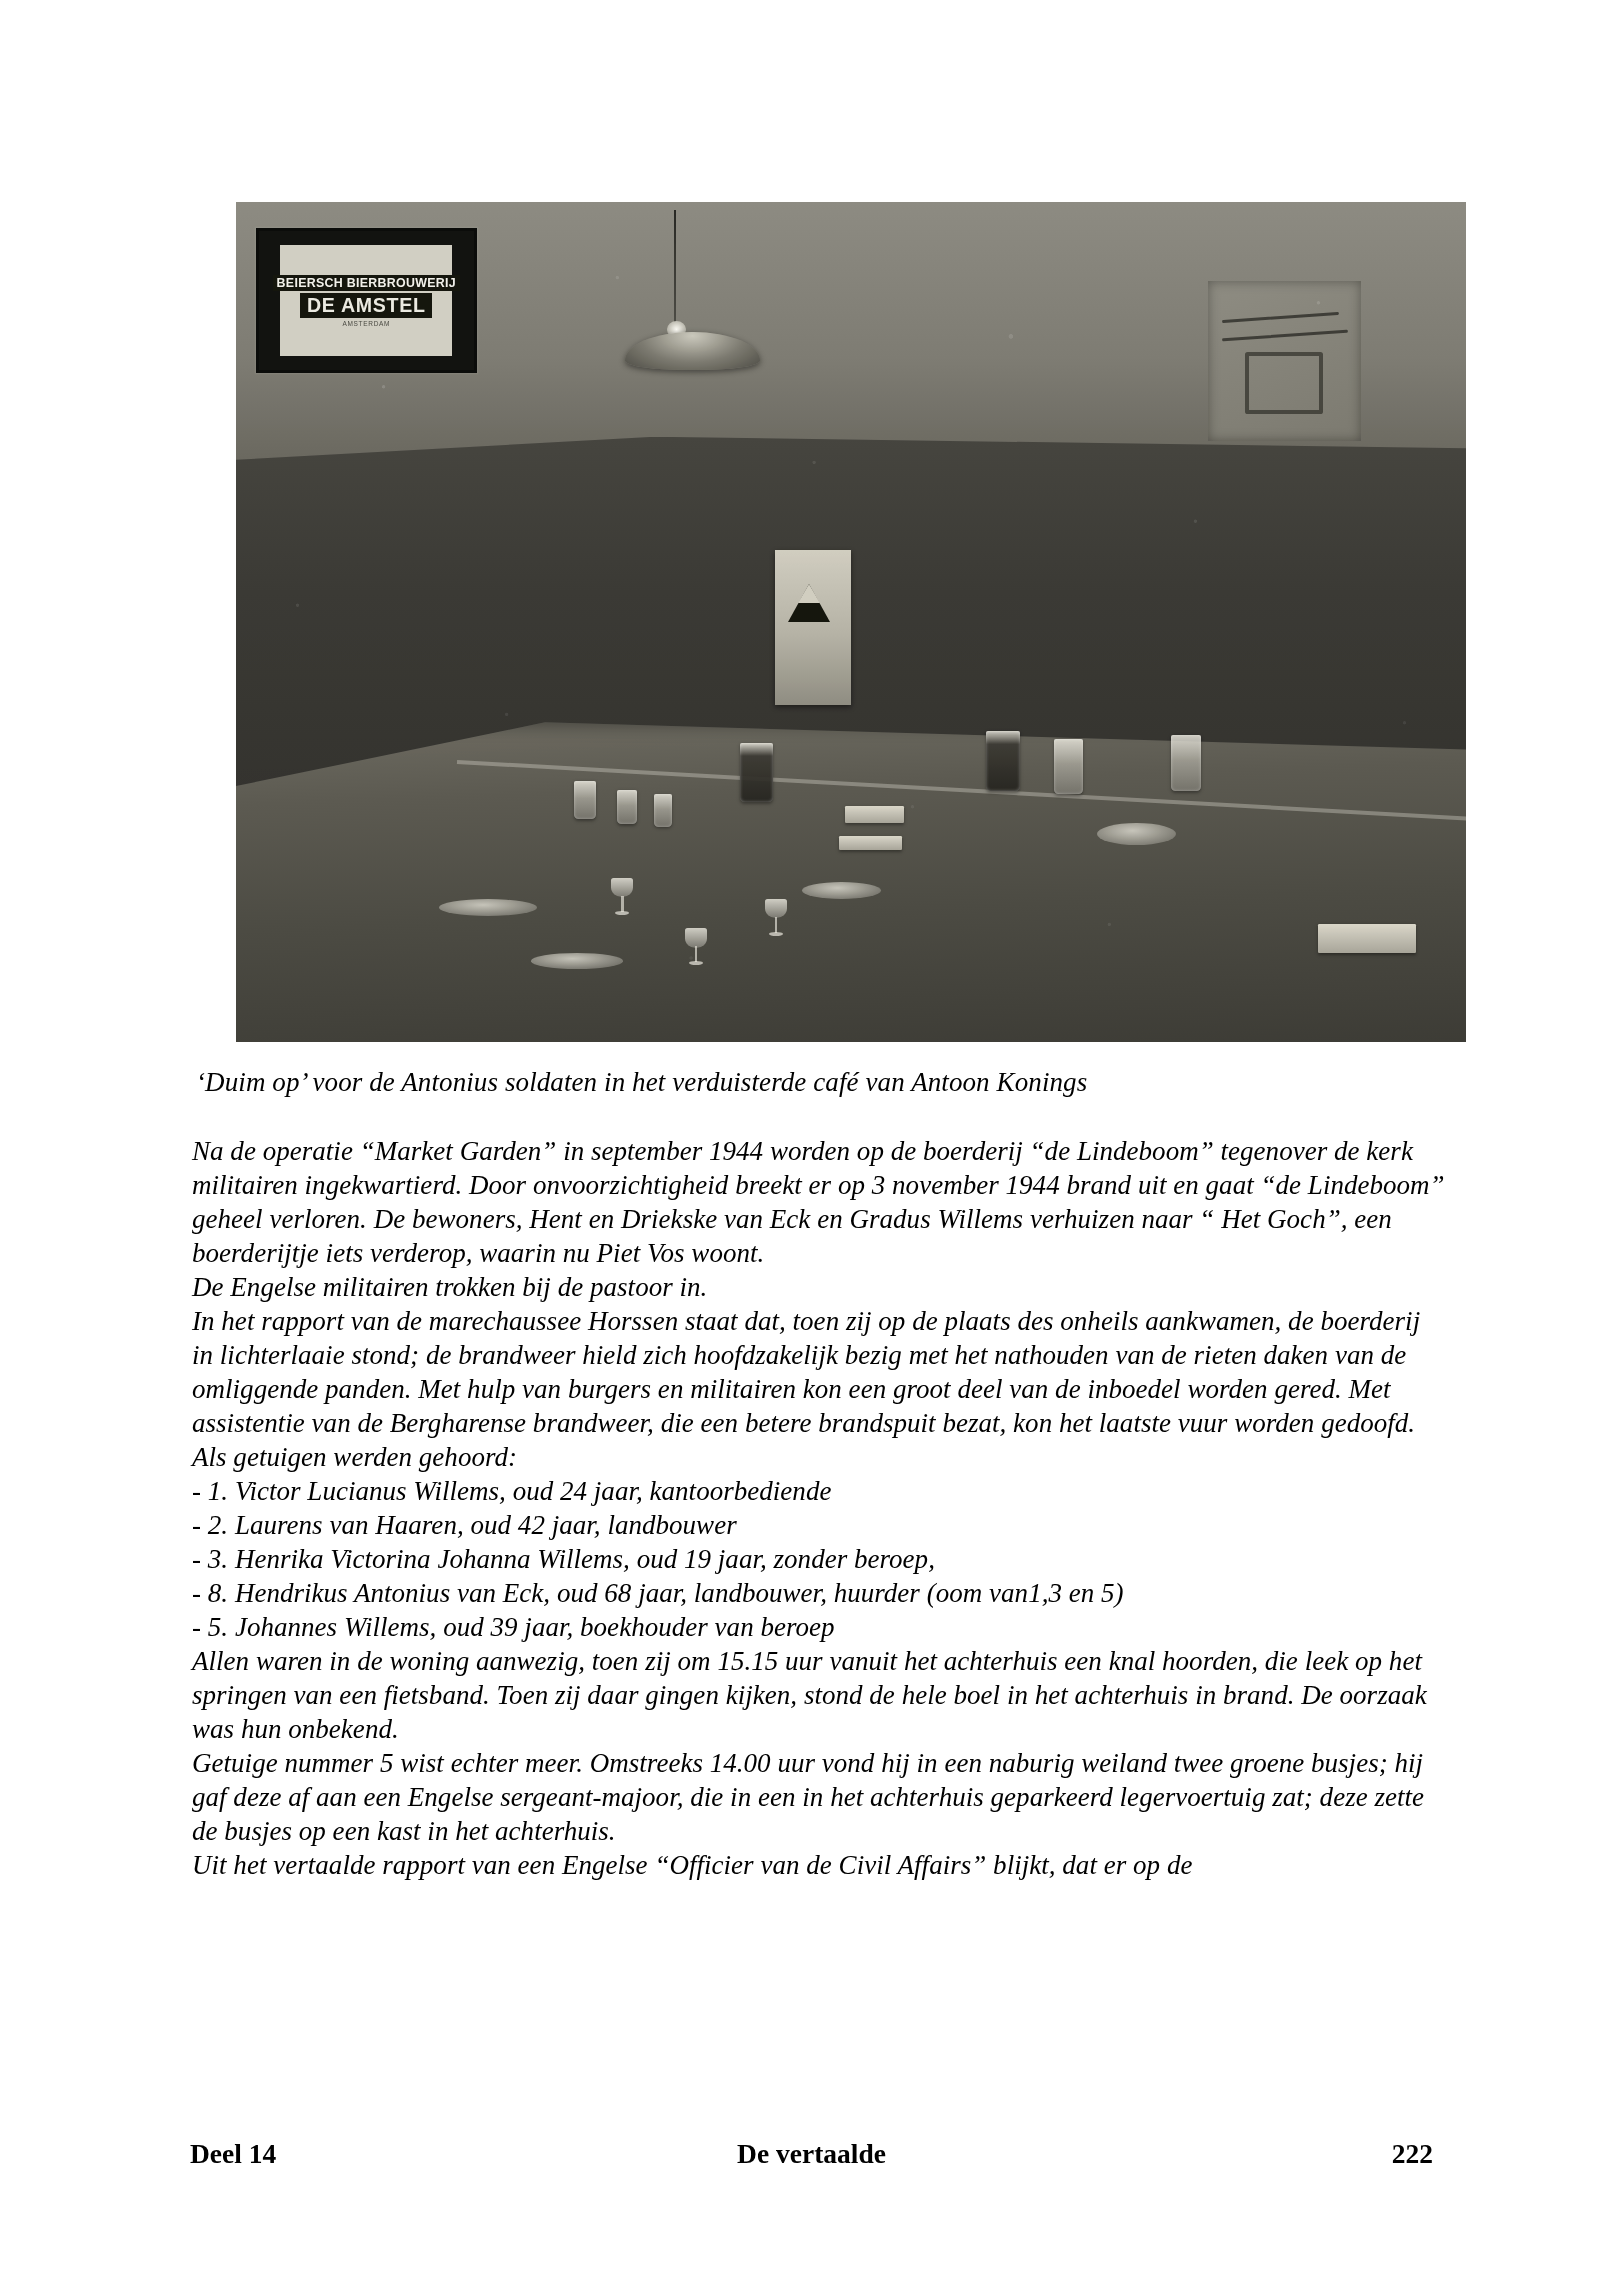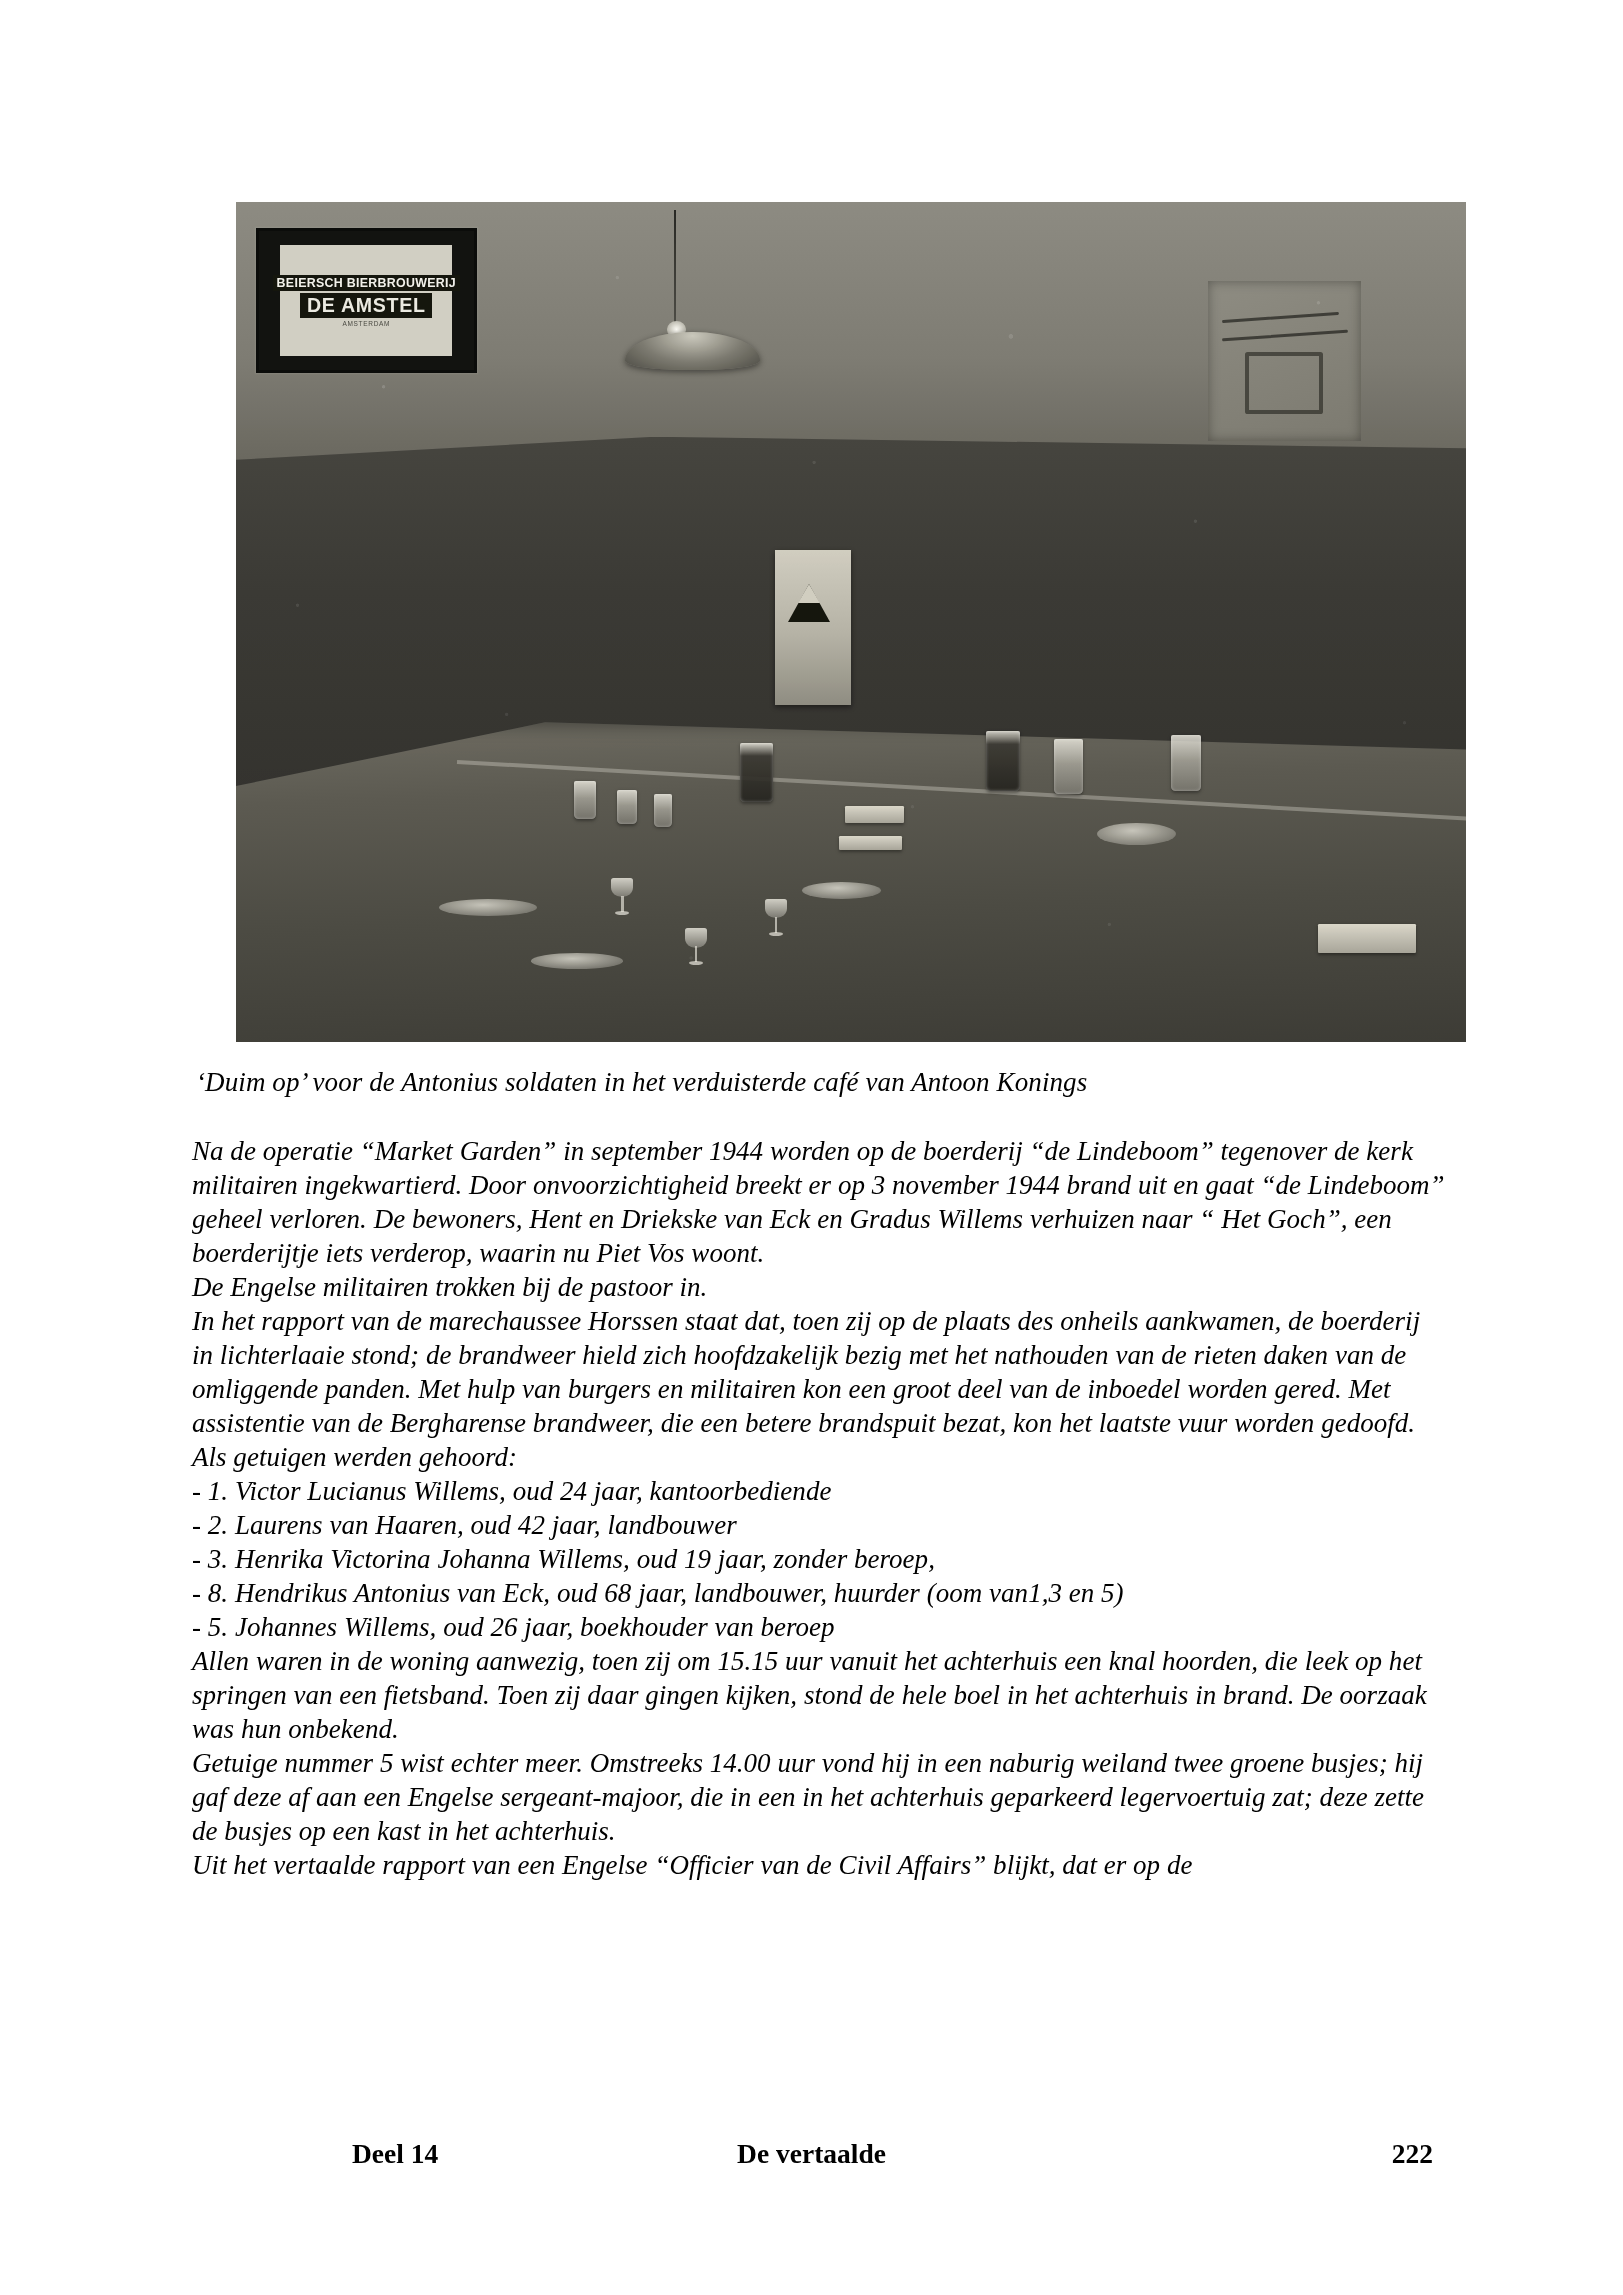--- a/index.html
+++ b/index.html
@@ -337,21 +337,21 @@
     position: absolute;
     left: 190px;
     top: 2138px;
     width: 1243px;
     font-weight: 700;
     font-size: 27.5px;
     color: #000;
     display: flex;
     align-items: baseline;
   }
-  .footer .f-left { width: 33%; text-align: center; }
+  .footer .f-left { width: 33%; text-align: left; }
   .footer .f-center { width: 34%; text-align: center; }
   .footer .f-right { width: 33%; text-align: right; }
 </style>
 </head>
 <body>
 
 <div class="page">
 
   <figure class="photo-figure">
     <div class="photo-canvas">
@@ -544,21 +544,21 @@
 
   <div class="body-text">
     <p>Na de operatie “Market Garden” in september 1944 worden op de  boerderij “de Lindeboom” tegenover de kerk militairen  ingekwartierd.  Door onvoorzichtigheid breekt er op 3 november 1944 brand uit en gaat “de Lindeboom” geheel verloren. De bewoners, Hent en Driekske van Eck en Gradus Willems verhuizen naar “ Het Goch”, een boerderijtje iets verderop, waarin nu Piet Vos woont.</p>
     <p>De Engelse militairen trokken bij de pastoor in.</p>
     <p>In het rapport van de marechaussee Horssen staat dat, toen zij op de plaats des onheils aankwamen, de boerderij in lichterlaaie stond; de brandweer hield zich hoofdzakelijk bezig met het nathouden van de rieten daken van de omliggende panden. Met hulp van burgers en militairen kon een groot deel van de inboedel worden gered. Met assistentie van de Bergharense brandweer, die een betere brandspuit bezat, kon het laatste vuur worden gedoofd.</p>
     <p>Als getuigen werden gehoord:</p>
     <p>- 1. Victor Lucianus Willems, oud 24 jaar, kantoorbediende</p>
     <p>- 2. Laurens van Haaren, oud 42 jaar, landbouwer</p>
     <p>- 3. Henrika Victorina Johanna Willems, oud 19 jaar, zonder beroep,</p>
     <p>- 8. Hendrikus Antonius van Eck, oud 68 jaar, landbouwer, huurder (oom van1,3 en 5)</p>
-    <p>- 5. Johannes Willems, oud 26 jaar, boekhouder van beroep</p>
+    <p>- 5. Johannes Willems, oud 39 jaar, boekhouder van beroep</p>
     <p>Allen waren in de woning aanwezig, toen zij om 15.15 uur vanuit het achterhuis een knal hoorden, die leek op het springen van een fietsband.  Toen zij daar gingen kijken, stond de hele boel in het achterhuis in brand. De oorzaak was hun onbekend.</p>
     <p>Getuige nummer 5 wist echter meer. Omstreeks 14.00 uur vond hij in een naburig weiland twee groene busjes; hij gaf deze af aan een Engelse sergeant-majoor, die in een in het achterhuis geparkeerd legervoertuig zat; deze zette de busjes op een kast in het achterhuis.</p>
     <p>Uit het vertaalde rapport van een Engelse “Officier van de Civil Affairs” blijkt, dat er op de</p>
   </div>
 
   <div class="footer">
     <span class="f-left">Deel 14</span>
     <span class="f-center">De vertaalde</span>
     <span class="f-right">222</span>
   </div>

